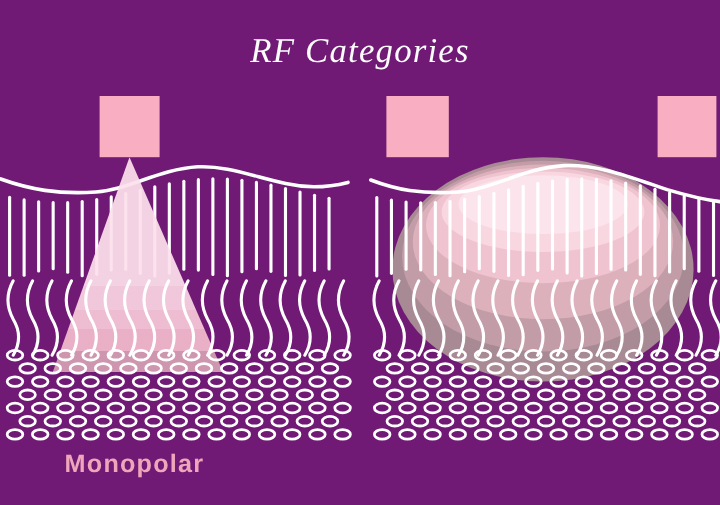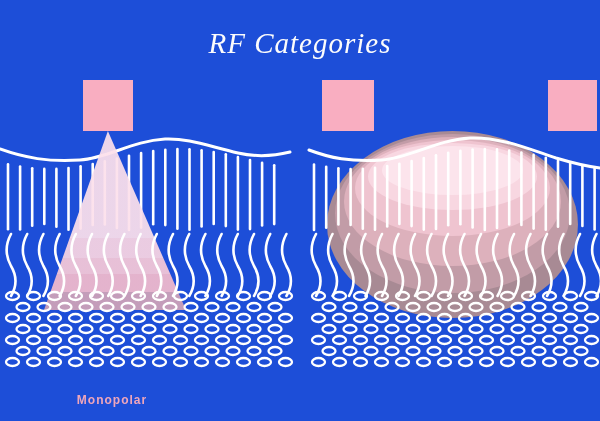--- a/index.html
+++ b/index.html
@@ -1,36 +1,36 @@
 <!DOCTYPE html>
 <html><head>
 <meta charset="utf-8">
 <style>
   html,body{margin:0;padding:0;background:#5a5858;}
   .canvas{
-    position:relative;width:600px;height:421px;background:#1d4ed8;
+    position:relative;width:600px;height:421px;background:#701a75;
     overflow:hidden;font-family:"Liberation Sans",sans-serif;
   }
   .title{
     position:absolute;top:27px;left:0;width:100%;text-align:center;
     font-family:"Liberation Serif",serif;font-style:italic;
     font-size:29px;color:#fcfcfc;letter-spacing:1px;z-index:6;
   }
   .panel{position:absolute;top:0;width:300px;height:421px;}
   svg.lyr{position:absolute;top:0;left:0;width:300px;height:421px;}
   .under{z-index:1}
   .over{z-index:3}
   .w{fill:none;stroke:#ffffff;stroke-width:3;stroke-linecap:round}
   .vl{stroke:#ffffff;stroke-width:2.6;stroke-linecap:round}
   .sq{fill:none;stroke:#ffffff;stroke-width:2.6;stroke-linecap:round}
   .el{fill:none;stroke:#ffffff;stroke-width:2.3}
   .electrode{position:absolute;top:80px;height:51px;background:#f9aec1;z-index:4;}
   .plabel{
-    position:absolute;top:393px;transform:translateX(-50%);
-    font-size:12px;font-weight:bold;color:#efa6bb;letter-spacing:1px;z-index:5;white-space:nowrap;
+    position:absolute;top:375px;transform:translateX(-50%);
+    font-size:21px;font-weight:bold;color:#efa6bb;letter-spacing:1px;z-index:5;white-space:nowrap;
   }
   
   .cone{
     position:absolute;left:44px;top:131px;width:142px;height:179px;z-index:2;
     clip-path:polygon(45% 0,0 100%,100% 100%);
     background:linear-gradient(to bottom,
       rgba(252,224,235,.93) 0 60%,
       rgba(250,213,226,.93) 60% 71%,
       rgba(247,201,215,.93) 71% 80%,
       rgba(243,187,204,.93) 80% 90%,

